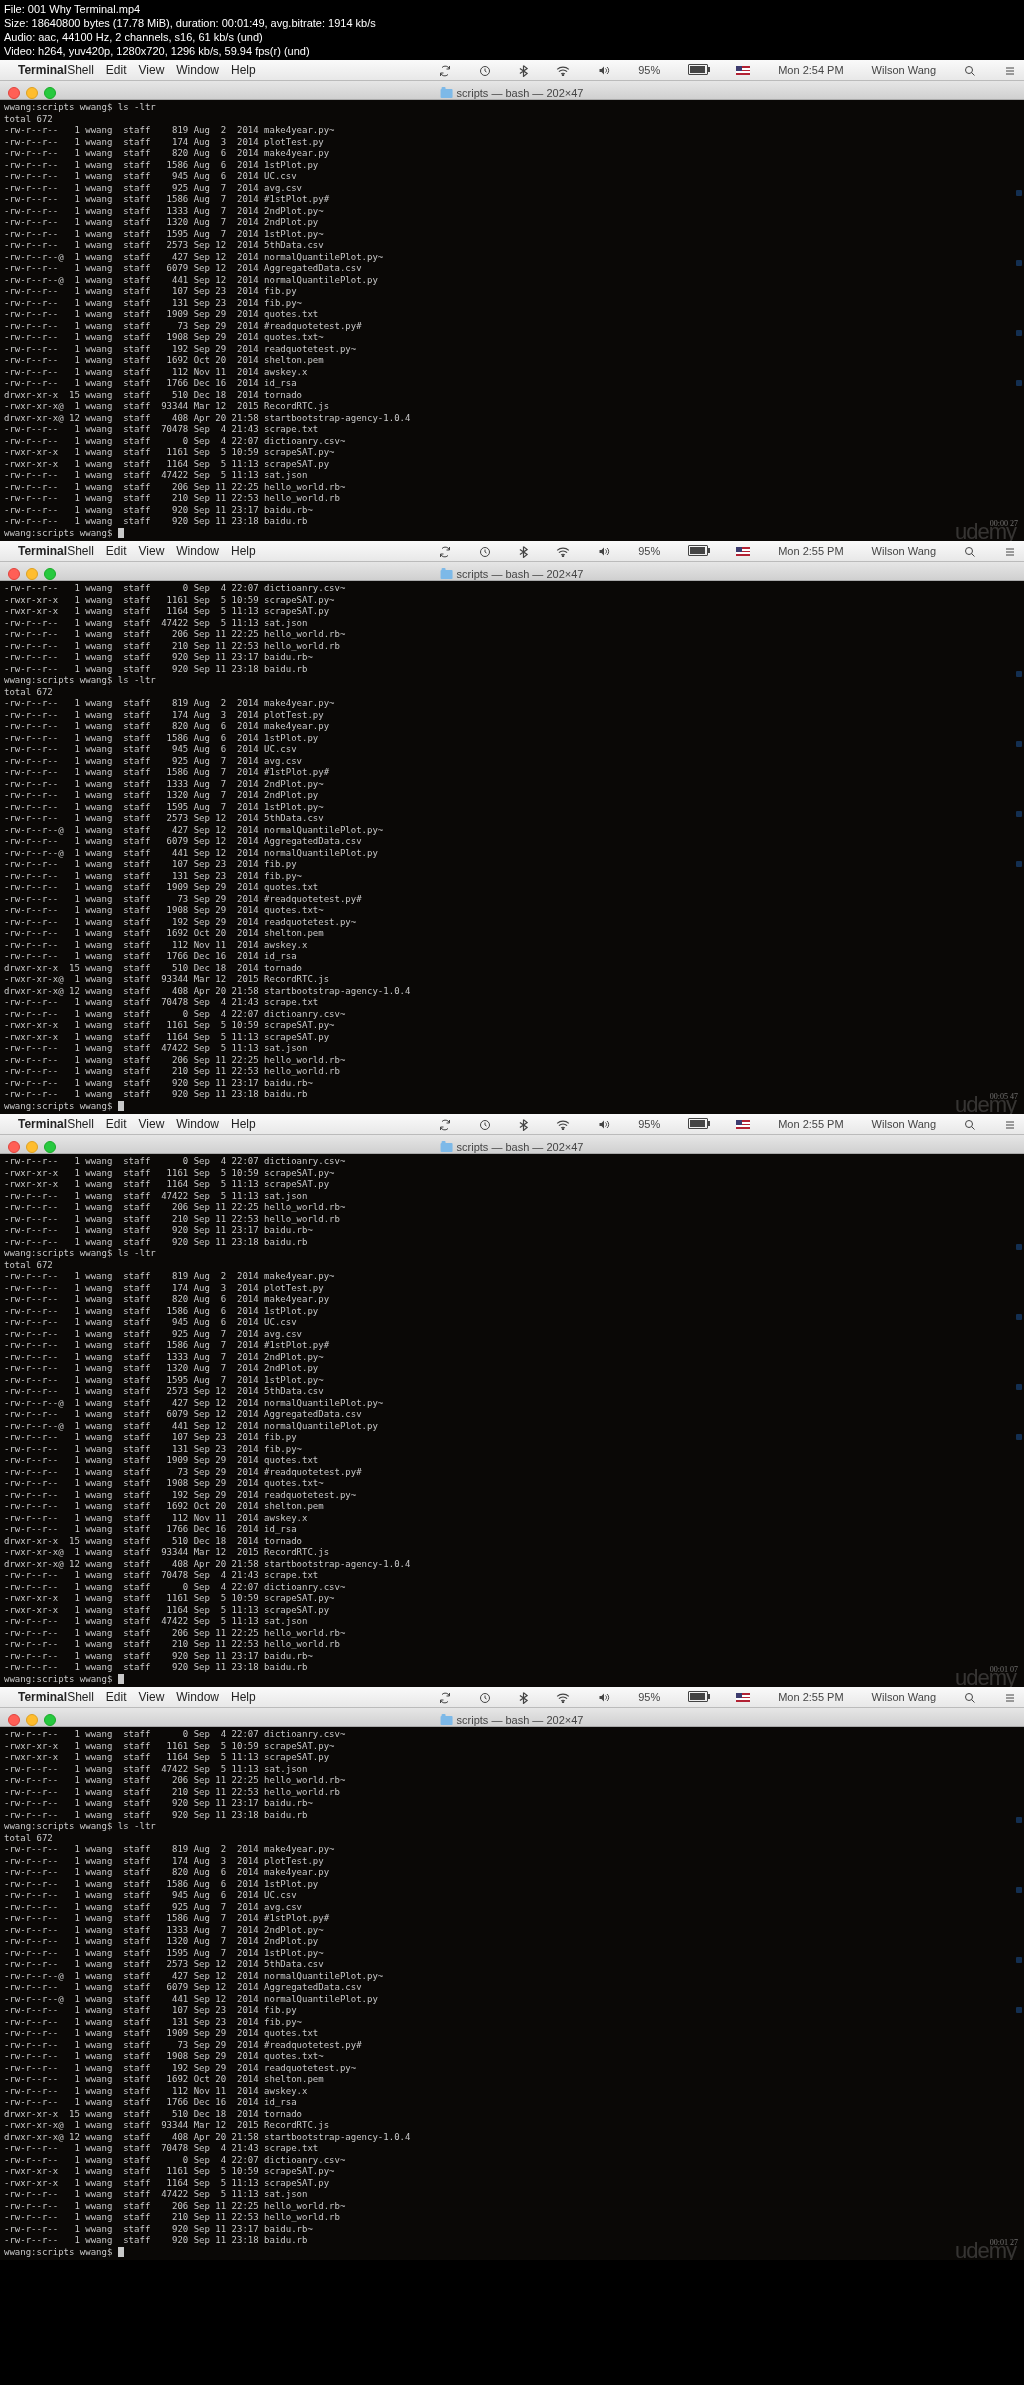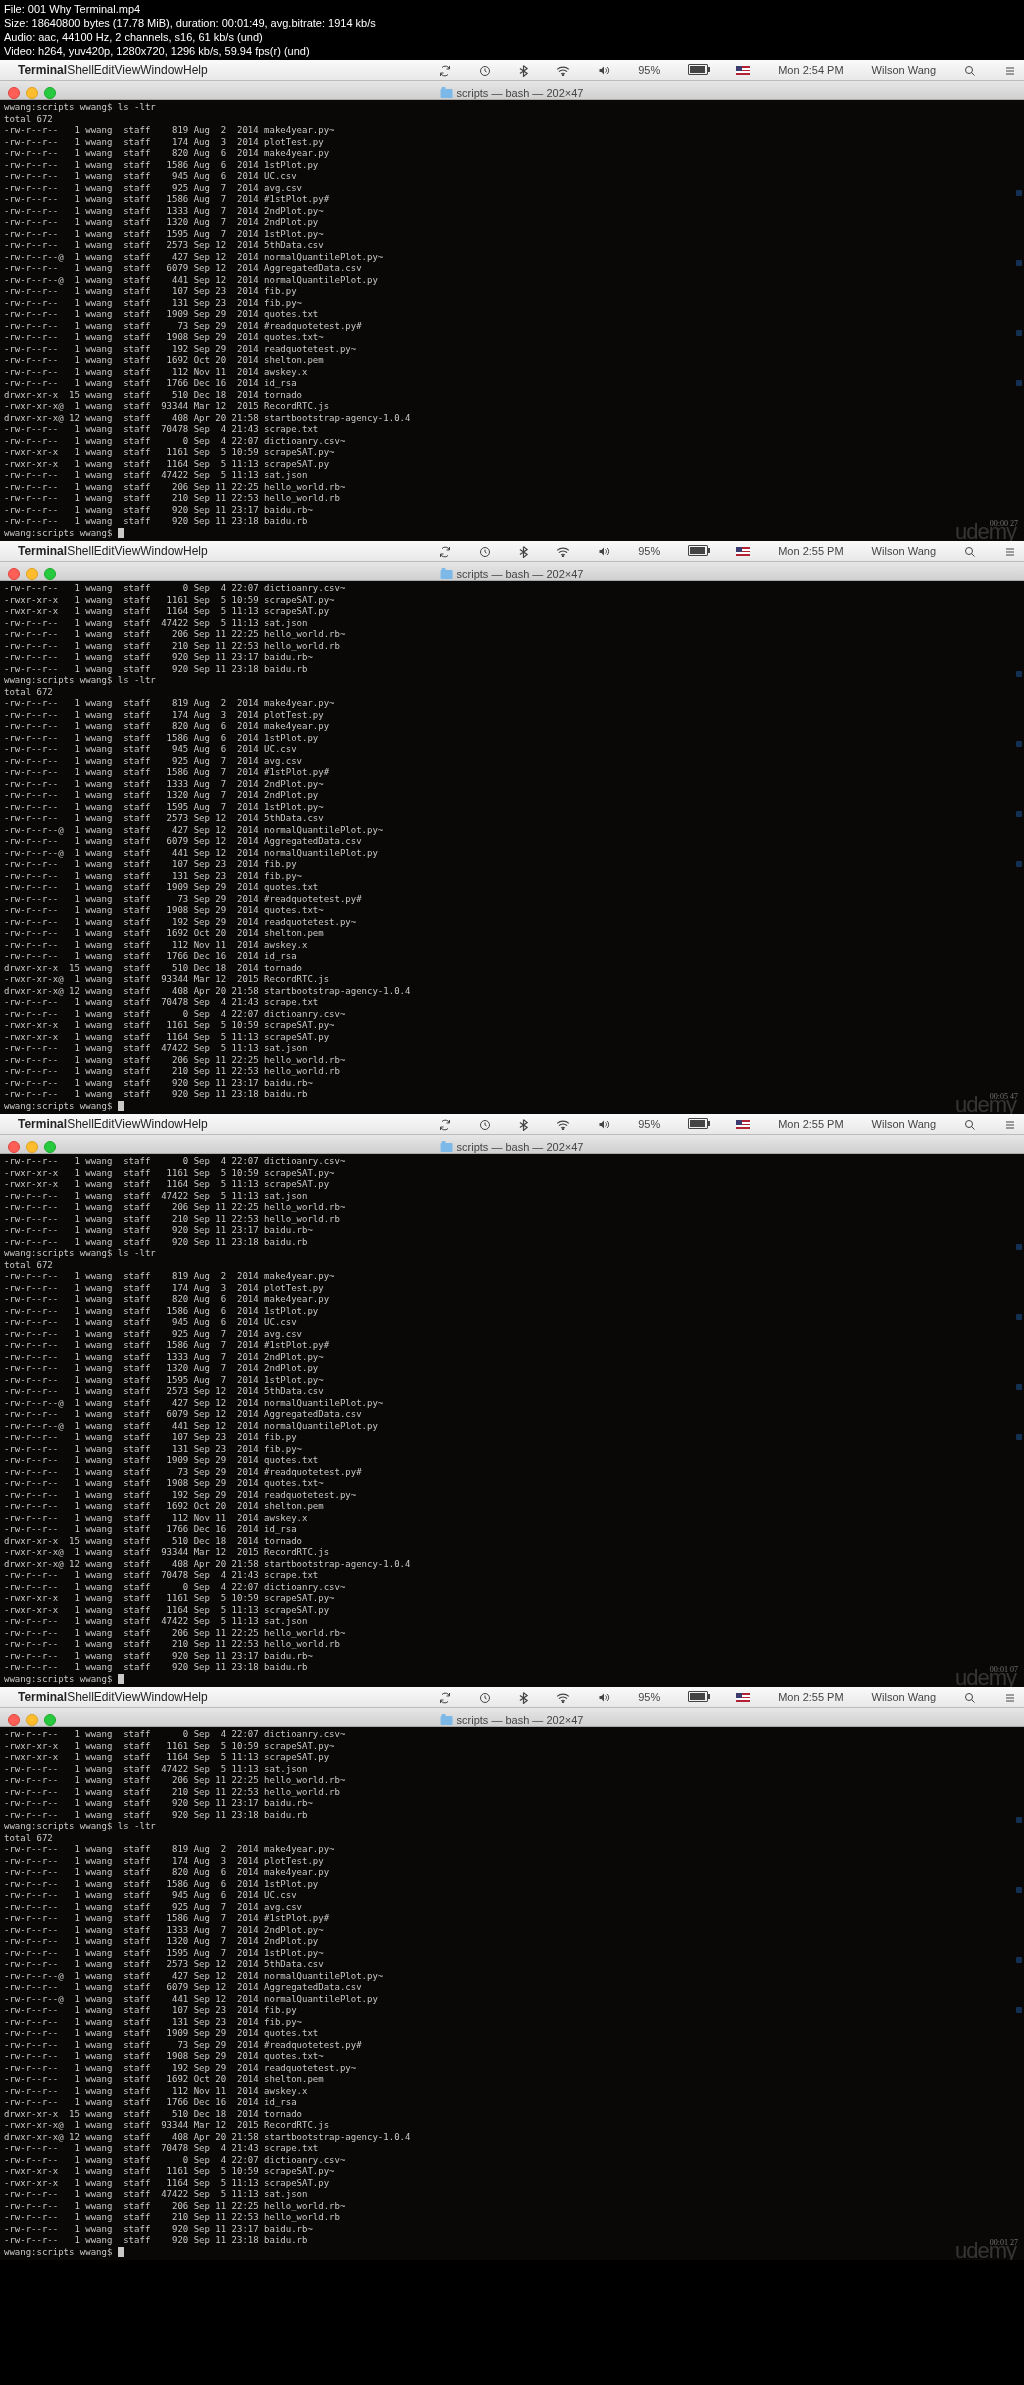--- a/index.html
+++ b/index.html
@@ -1,20 +1,20 @@
 <!DOCTYPE html>
 <html><head>
 <meta charset="utf-8">
 <style>
   html,body{margin:0;padding:0;background:#000;font-family:"Helvetica Neue",Arial,sans-serif;font-size:10px;color:#fff;width:1024px}
   .header-info{background:#000;color:#fff;padding:2px 4px;font-size:11px;line-height:14px;font-family:Arial,sans-serif}
   .menubar{background:linear-gradient(#fafafa,#e8e8e8);height:20px;display:flex;align-items:center;padding:0 8px;color:#222;font-size:12px;border-bottom:1px solid #bbb}
   .menubar .apple{margin-right:10px}
   .menubar .app{font-weight:bold;}
-  .menubar .mitem{}
+  .menubar .mitem{margin-right:12px}
   .menubar .spacer{flex:1}
   .menubar .ritem{margin-left:28px;color:#444;font-size:11px}
   .menubar .flag{width:14px;height:9px;background:linear-gradient(#b22234 0 20%,#fff 20% 40%,#b22234 40% 60%,#fff 60% 80%,#b22234 80% 100%);display:inline-block;position:relative;margin-bottom:-1px}
   .menubar .flag::before{content:"";position:absolute;top:0;left:0;width:6px;height:5px;background:#3c3b6e}
   .menubar .battpct{}
   .menubar .batt{display:inline-block;width:18px;height:9px;border:1px solid #444;border-radius:1px;position:relative;margin-bottom:-1px}
   .menubar .batt::after{content:"";position:absolute;right:-3px;top:2px;width:2px;height:5px;background:#444}
   .menubar .battfill{position:absolute;top:1px;left:1px;bottom:1px;background:#444}
   .menubar svg{vertical-align:middle}
   .titlebar{background:linear-gradient(#e6e6e6,#d0d0d0);height:18px;display:flex;align-items:flex-end;color:#444;font-size:11px;border-bottom:1px solid #aaa;position:relative}

